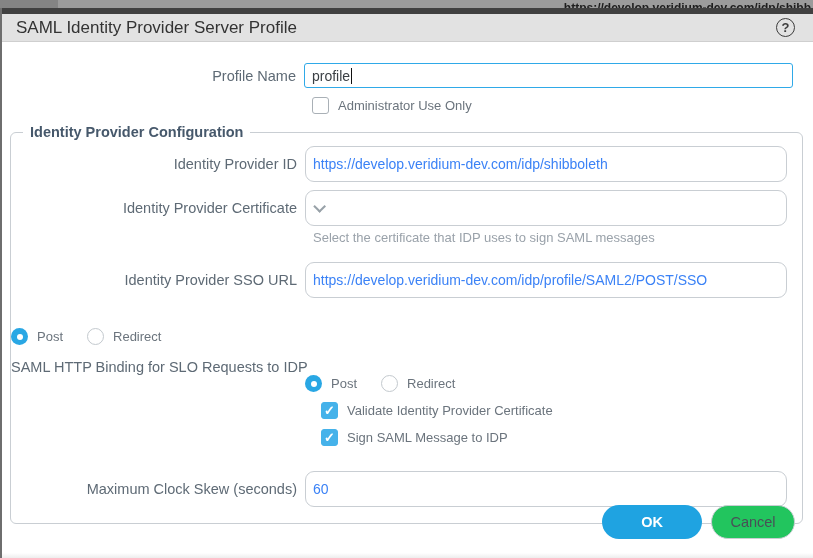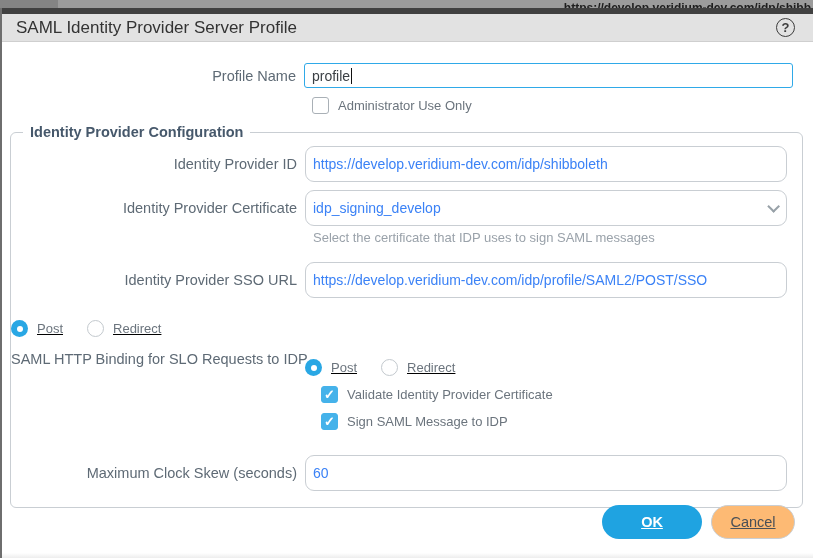--- a/index.html
+++ b/index.html
@@ -94,41 +94,40 @@
   }
   .selectbox .sel-text { flex:1; }
   .chevron-down {
     width:9px; height:9px; border-right:2px solid #98a1a8; border-bottom:2px solid #98a1a8;
     transform:rotate(45deg) translateY(-3px); margin-right:3px; flex-shrink:0;
   }
   .hint-row { margin-top:4px; }
   .hint { margin-left:302px; font-size:13px; color:#9aa2aa; }
   .gap-lg { margin-top:17px; }
   .binding-row { margin-top:14px; align-items:flex-start; }
-  .binding-row .ctl { margin-top:8px;text-decoration:underline; }
+  .binding-row .ctl { margin-top:16px; }
   .lbl-wrap-inner { display:inline-block; max-width:252px; text-align:right; }
   .lbl-nowrap { white-space:nowrap; }
   .radio-group { display:flex; align-items:center; }
   .radio-group .radio-item { display:flex; align-items:center; }
   .radio-group .radio-item + .radio-item { margin-left:24px; }
   .cb-row { margin-top:10px; }
   .cb-row .spacer, .binding-spacer { width:310px; flex-shrink:0; }
   
   .footer {
     position:absolute; right:18px; top:497px;
     display:flex; align-items:center;
   }
   .btn {
     height:34px; border-radius:17px; font-size:14.5px;
     display:flex; align-items:center; justify-content:center; cursor:pointer;
     font-family:"Liberation Sans", sans-serif;
-    text-decoration:underline;
   }
   .btn-ok { width:100px; background:#1fa3e1; color:#ffffff; font-weight:bold; border:none; }
-  .btn-cancel { width:84px; background:#fdba74; color:#495057; border:1px solid #c9ced3; margin-left:9px; }
+  .btn-cancel { width:84px; background:#22c55e; color:#495057; border:1px solid #c9ced3; margin-left:9px; }
   .bottom-fade { position:absolute; left:0; bottom:0; width:100%; height:5px;
     background:linear-gradient(#ffffff,#ededed); }
 </style>
 </head>
 <body>
 
 <div class="bg-strip">
   <div class="bg-block"></div>
   <span class="bg-url">https://develop.veridium-dev.com/idp/shibb</span>
 </div>
@@ -165,21 +164,20 @@
       <span class="lbl">Identity Provider ID</span>
       <div class="ctl">
         <input class="txt" type="text" value="https://develop.veridium-dev.com/idp/shibboleth" style="">
       </div>
     </div>
 
     <div class="row f-row">
       <span class="lbl">Identity Provider Certificate</span>
       <div class="ctl">
         <div class="selectbox">
-          <span class="sel-text">idp_signing_develop</span>
           <span class="chevron-down"></span>
         </div>
       </div>
     </div>
 
     <div class="row hint-row">
       <span class="hint">Select the certificate that IDP uses to sign SAML messages</span>
     </div>
 
     <div class="row f-row gap-lg">

